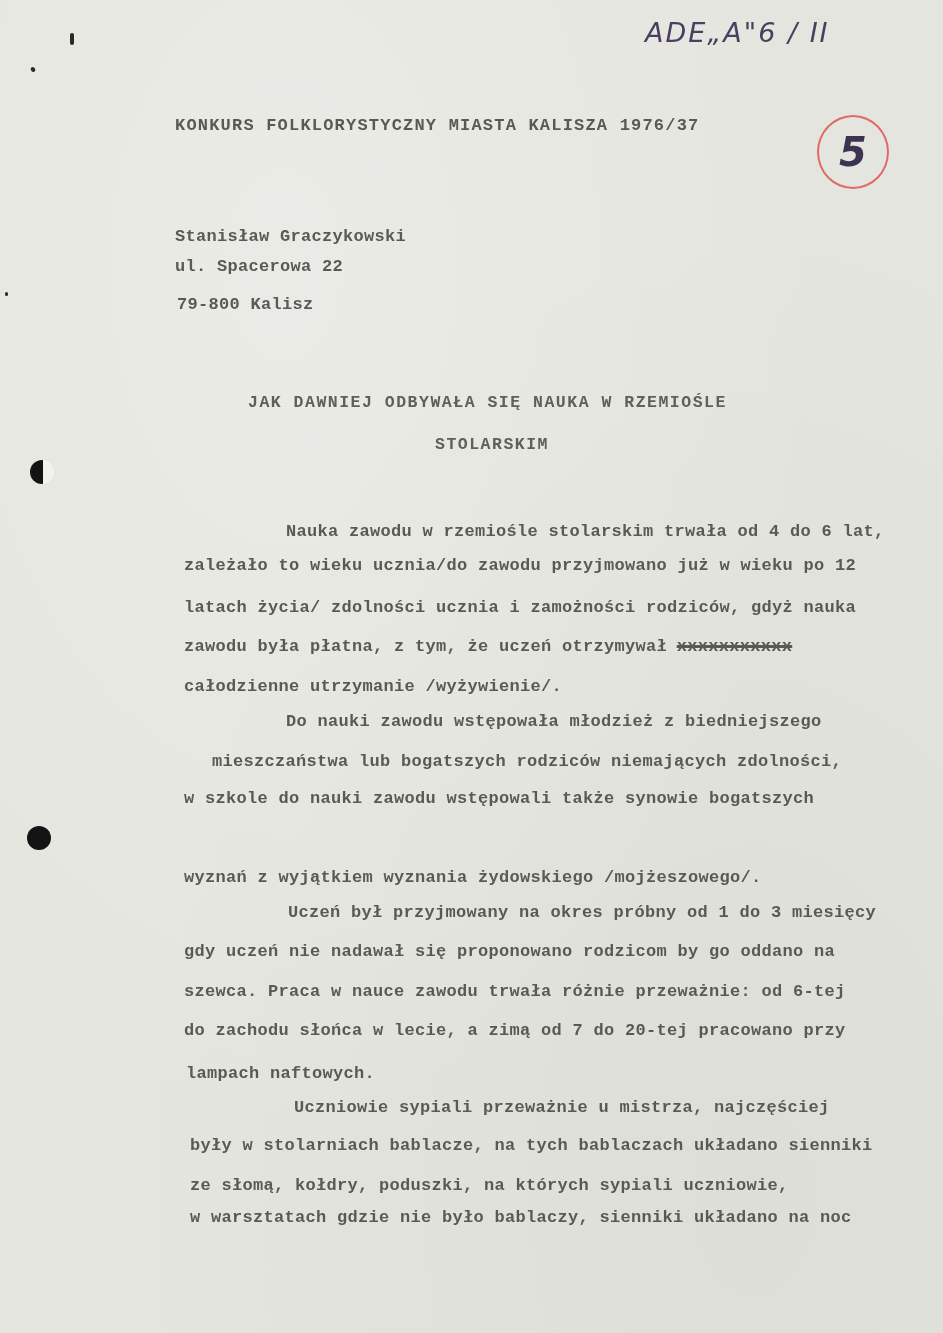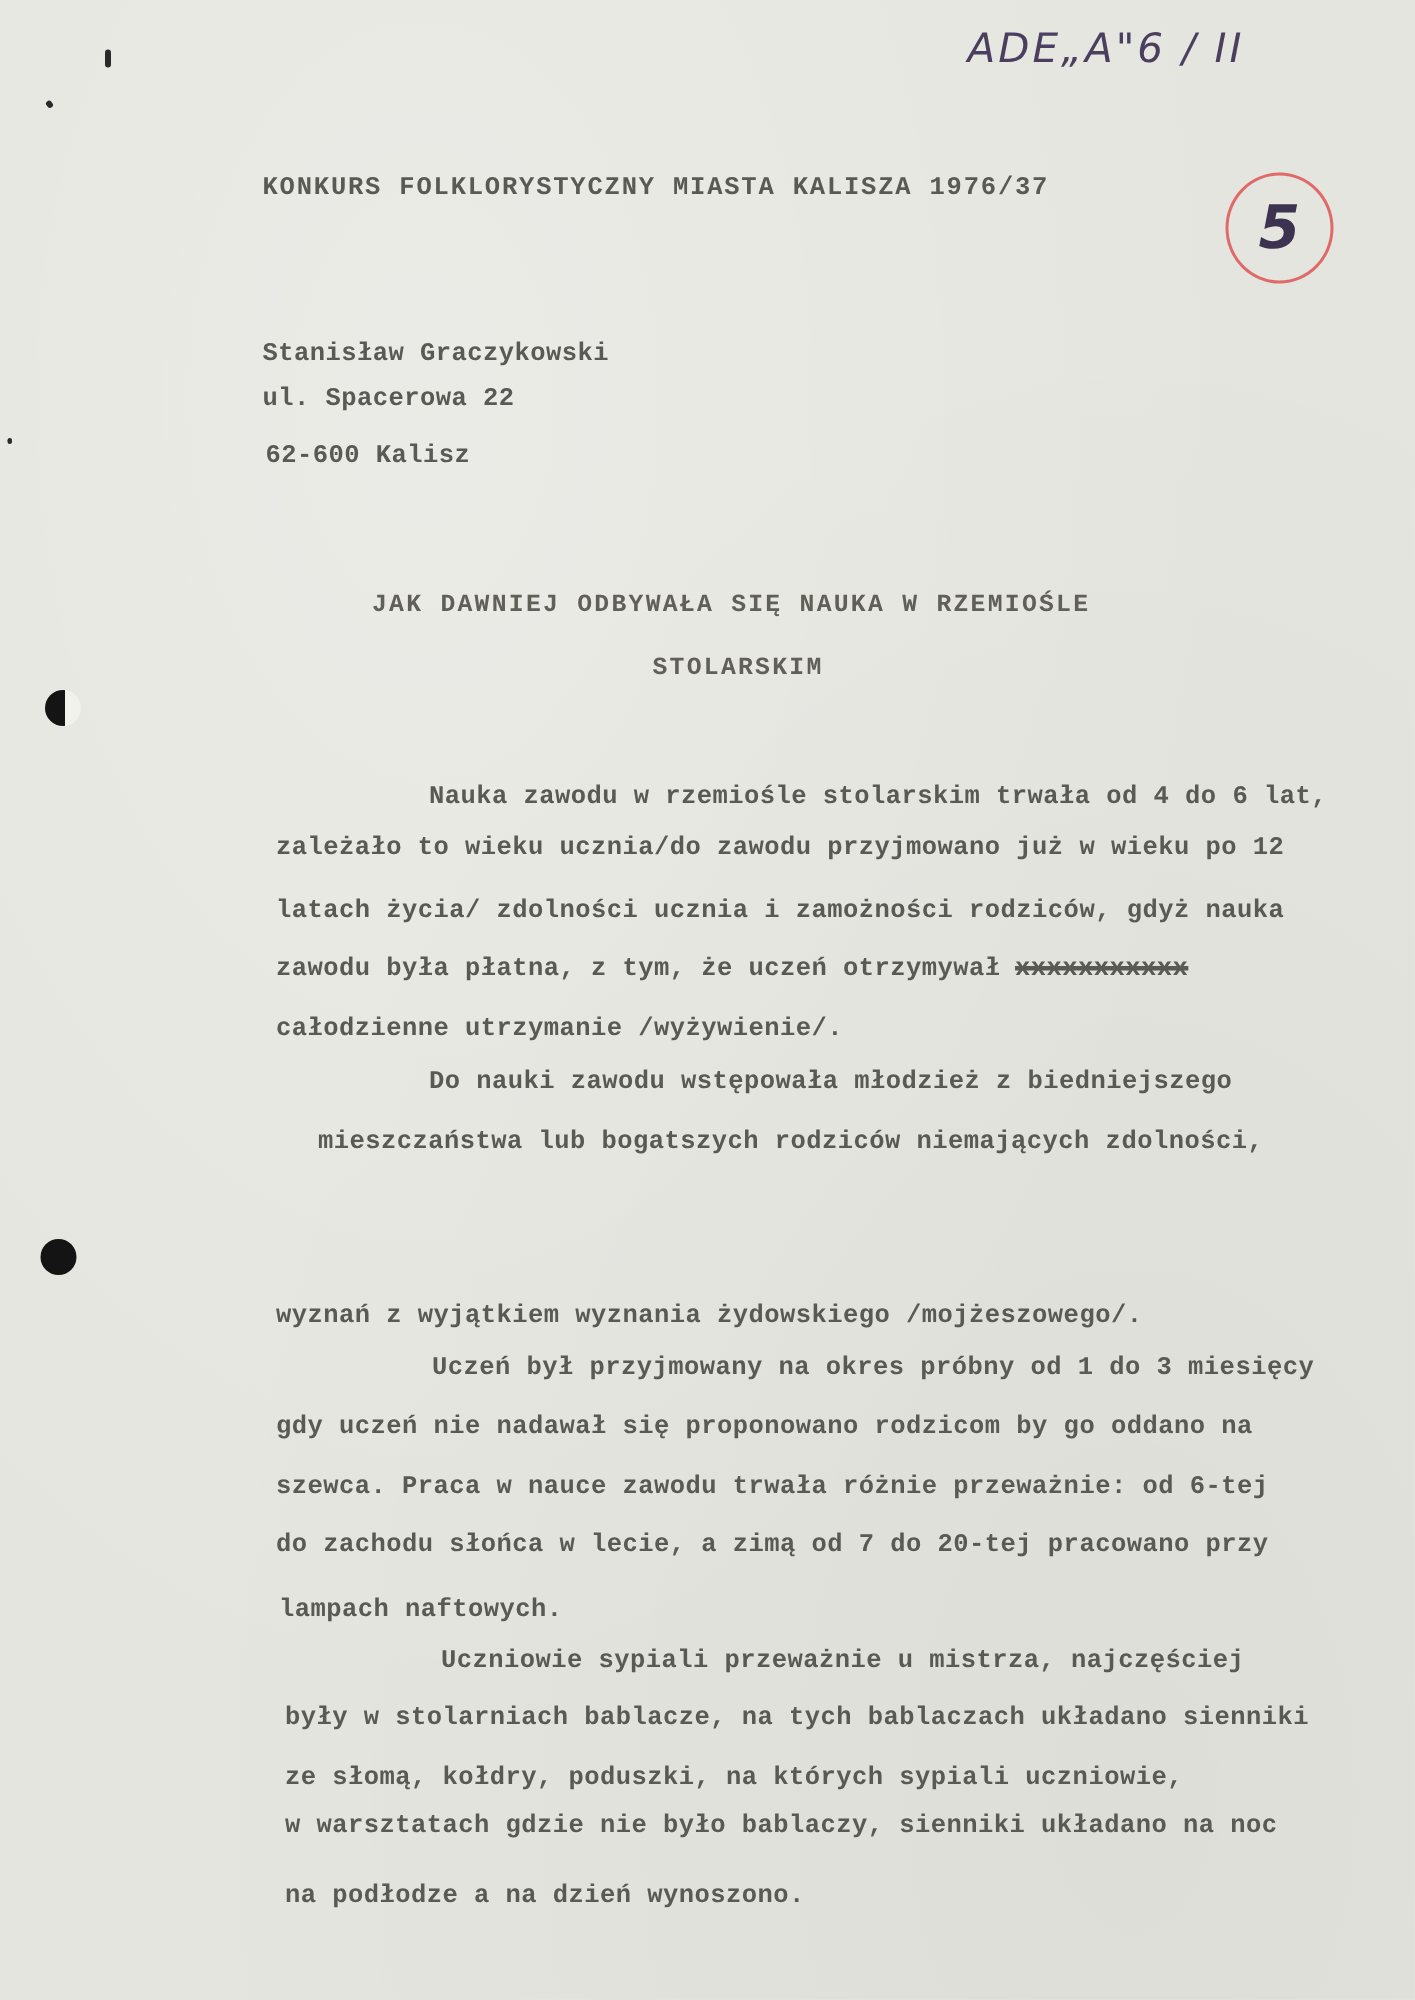--- a/index.html
+++ b/index.html
@@ -64,43 +64,43 @@
 
   <div class="abs handwritten" style="left:645px;top:17px;">ADE„A"6 / II</div>
   <div class="circle-mark">
     <span>5</span>
   </div>
 
   <div class="abs typed" style="left:175px;top:116px;letter-spacing:1.2px;">KONKURS FOLKLORYSTYCZNY MIASTA KALISZA 1976/37</div>
 
   <div class="abs typed" style="left:175px;top:227px;">Stanisław Graczykowski</div>
   <div class="abs typed" style="left:175px;top:257px;">ul. Spacerowa 22</div>
-  <div class="abs typed" style="left:177px;top:295px;">62-600 Kalisz</div>
+  <div class="abs typed" style="left:177px;top:295px;">79-800 Kalisz</div>
 
   <div class="abs typed heading" style="left:248px;top:393px;">JAK DAWNIEJ ODBYWAŁA SIĘ NAUKA W RZEMIOŚLE</div>
   <div class="abs typed heading" style="left:435px;top:435px;">STOLARSKIM</div>
 
   <div class="abs typed" style="left:286px;top:522px;">Nauka zawodu w rzemiośle stolarskim trwała od 4 do 6 lat,</div>
   <div class="abs typed" style="left:184px;top:556px;">zależało to wieku ucznia/do zawodu przyjmowano już w wieku po 12</div>
   <div class="abs typed" style="left:184px;top:598px;">latach życia/ zdolności ucznia i zamożności rodziców, gdyż nauka</div>
   <div class="abs" style="left:184px;top:637px;">
     <span class="typed">zawodu była płatna, z tym, że uczeń otrzymywał</span>
     <span class="typed strike">xxxxxxxxxxx</span>
   </div>
   <div class="abs typed" style="left:184px;top:677px;">całodzienne utrzymanie /wyżywienie/.</div>
 
   <div class="abs typed" style="left:286px;top:712px;">Do nauki zawodu wstępowała młodzież z biedniejszego</div>
   <div class="abs typed" style="left:184px;top:752px;padding-left:28px;">mieszczaństwa lub bogatszych rodziców niemających zdolności,</div>
+  <div class="abs typed" style="left:184px;top:789px;">w szkole do nauki zawodu wstępowali także synowie bogatszych</div>
   <div class="abs typed" style="left:184px;top:868px;">wyznań z wyjątkiem wyznania żydowskiego /mojżeszowego/.</div>
 
   <div class="abs typed" style="left:288px;top:903px;">Uczeń był przyjmowany na okres próbny od 1 do 3 miesięcy</div>
   <div class="abs typed" style="left:184px;top:942px;">gdy uczeń nie nadawał się proponowano rodzicom by go oddano na</div>
   <div class="abs typed" style="left:184px;top:982px;">szewca. Praca w nauce zawodu trwała różnie przeważnie: od 6-tej</div>
   <div class="abs typed" style="left:184px;top:1021px;">do zachodu słońca w lecie, a zimą od 7 do 20-tej pracowano przy</div>
   <div class="abs typed" style="left:186px;top:1064px;">lampach naftowych.</div>
 
   <div class="abs typed" style="left:294px;top:1098px;">Uczniowie sypiali przeważnie u mistrza, najczęściej</div>
   <div class="abs typed" style="left:190px;top:1136px;">były w stolarniach bablacze, na tych bablaczach układano sienniki</div>
   <div class="abs typed" style="left:190px;top:1176px;">ze słomą, kołdry, poduszki, na których sypiali uczniowie,</div>
   <div class="abs typed" style="left:190px;top:1181px;margin-top:27px;">w warsztatach gdzie nie było bablaczy, sienniki układano na noc</div>
-  <div class="abs typed" style="left:190px;top:1255px;">na podłodze a na dzień wynoszono.</div>
 
 </div>
 
 </body></html>

